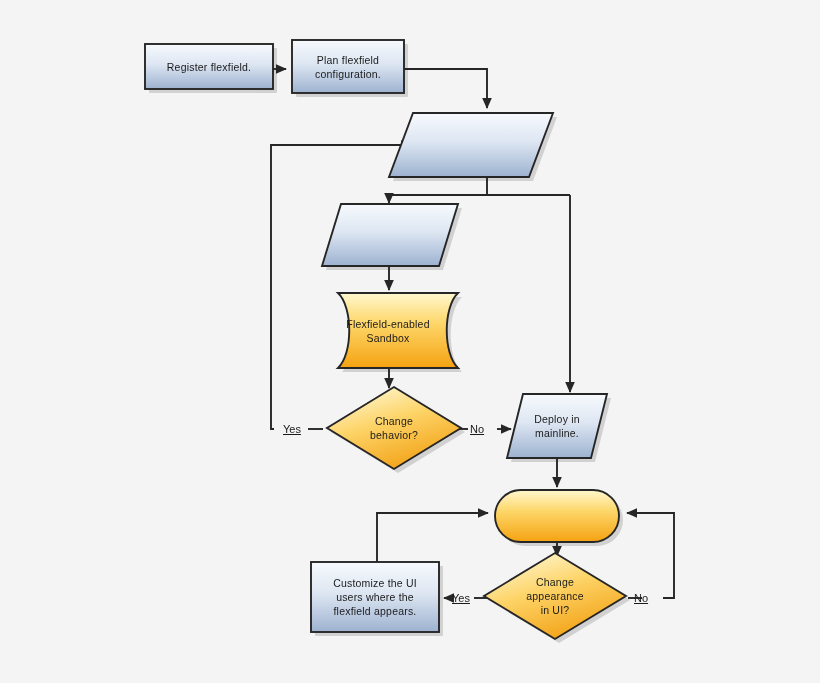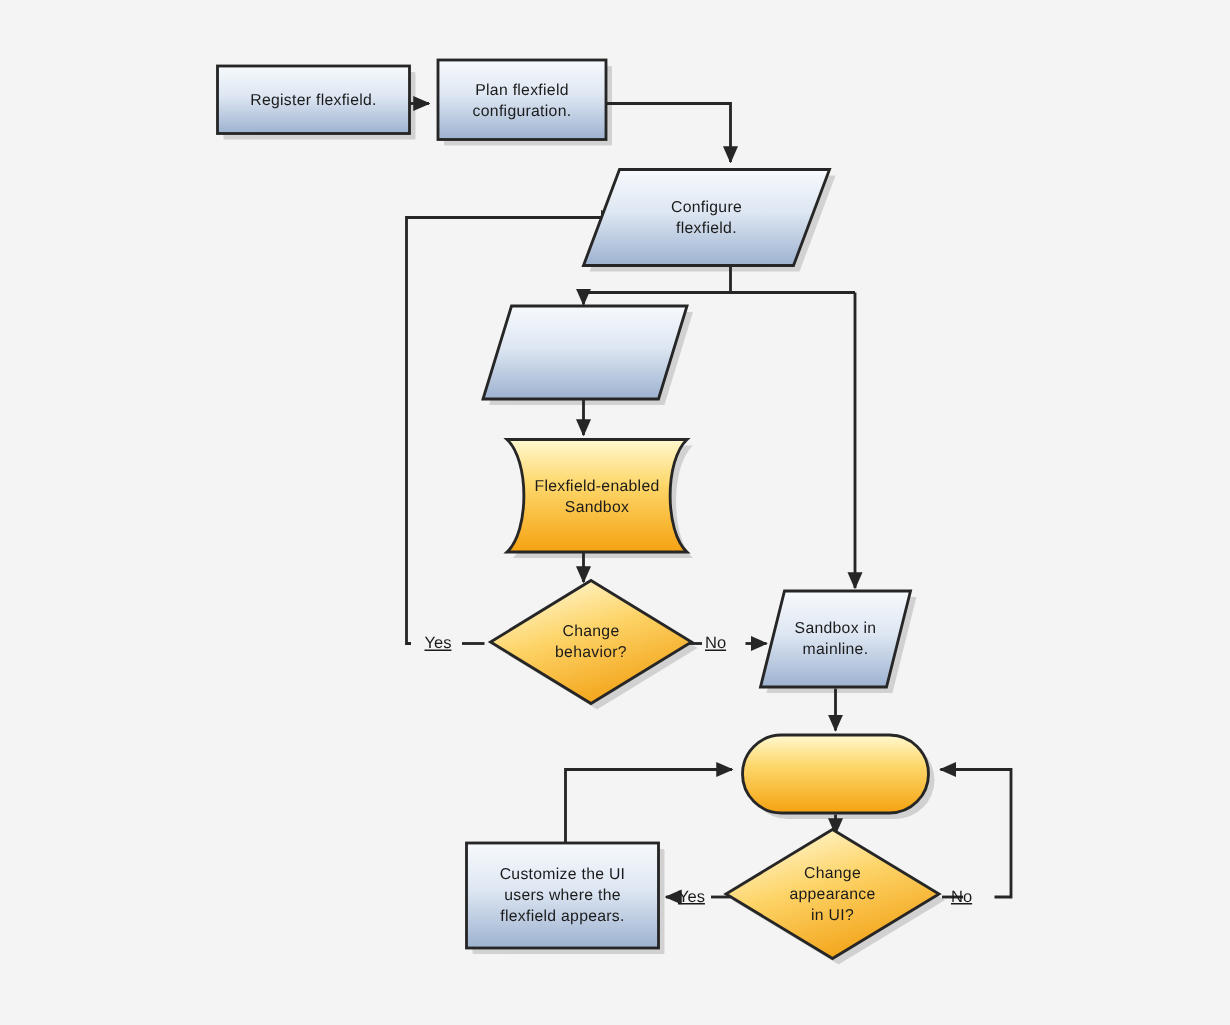--- a/index.html
+++ b/index.html
@@ -129,31 +129,29 @@
     <rect x="495" y="490" width="124" height="52" rx="26" ry="26" fill="url(#yellowGrad)" stroke="#262626" stroke-width="1.9"></rect>
     <polygon points="555,553 626,596 555,639 484,596" fill="url(#yellowGradDiamond)" stroke="#262626" stroke-width="1.9"></polygon>
     <rect x="311" y="562" width="128" height="70" fill="url(#blueGrad)" stroke="#262626" stroke-width="1.9"></rect>
   </svg>
 
   <div class="node-label" style="left:292px; top:40px; width:112px; height:53px;">Plan flexfield
 configuration.</div>
 
   <div class="node-label" style="left:145px; top:44px; width:128px; height:45px;">Register flexfield.</div>
 
-  <div class="node-label" style="left:401px; top:113px; width:140px; height:64px;">Configure
-flexfield.</div>
 
 
-  <div class="node-label" style="left:343px; top:293px; width:110px; height:75px;">Flexfield-enabled
+  <div class="node-label" style="left:333px; top:293px; width:110px; height:75px;">Flexfield-enabled
 Sandbox</div>
 
   <div class="node-label" style="left:344px; top:398px; width:100px; height:60px;">Change
 behavior?</div>
 
-  <div class="node-label" style="left:515px; top:394px; width:84px; height:64px;">Sandbox in
+  <div class="node-label" style="left:515px; top:394px; width:84px; height:64px;">Deploy in
 mainline.</div>
 
 
   <div class="node-label" style="left:505px; top:566px; width:100px; height:60px;">Change
 appearance
 in UI?</div>
 
   <div class="node-label" style="left:311px; top:562px; width:128px; height:70px;">Customize the UI
 users where the
 flexfield appears.</div>

